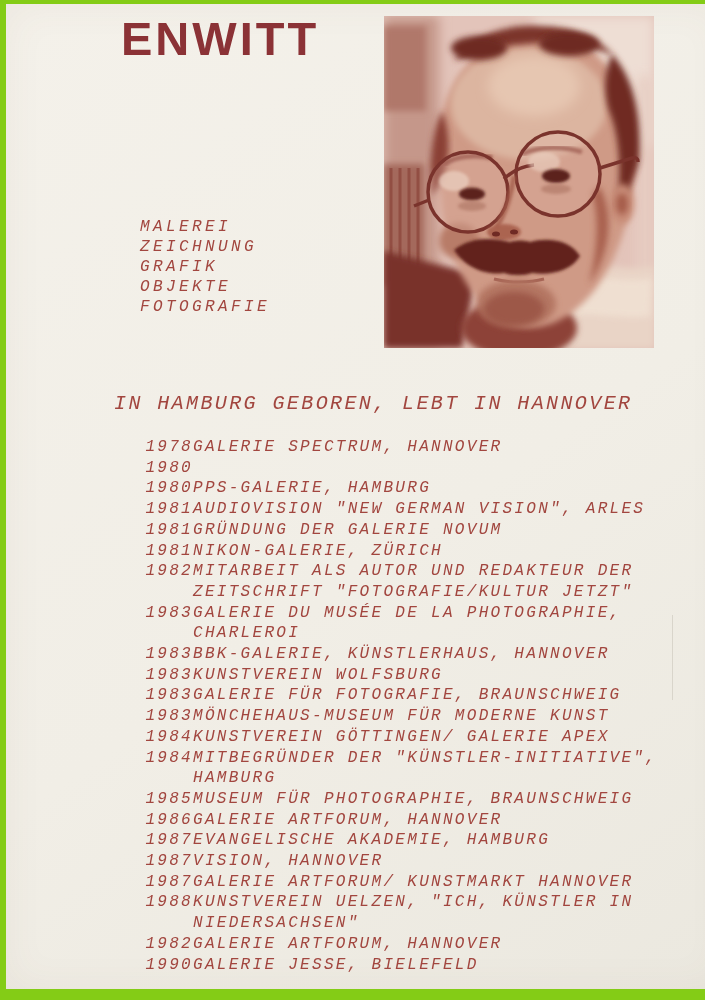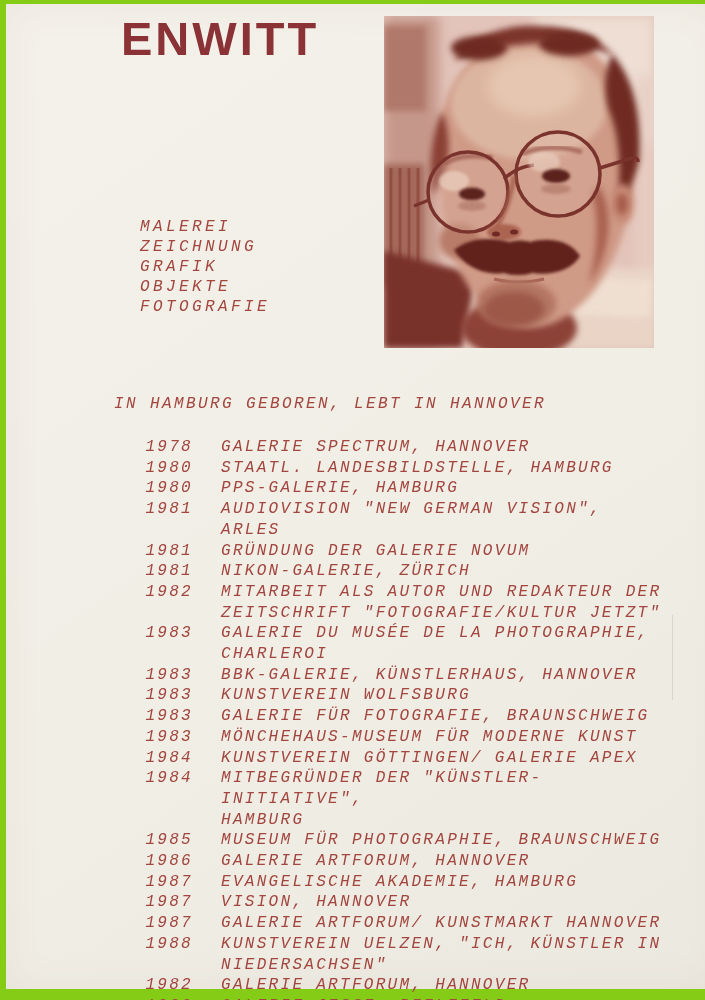--- a/index.html
+++ b/index.html
@@ -13,27 +13,27 @@
   .title{position:absolute;left:121px;top:15px;margin:0;
          font-family:"Liberation Sans",sans-serif;font-weight:bold;
          font-size:47px;line-height:1.0;letter-spacing:3px;color:#8b3236;}
 
   .photo{position:absolute;left:384px;top:16px;width:270px;height:332px;overflow:hidden;}
   .photo svg{display:block;width:100%;height:100%;}
 
   .typed{font-style:italic;color:#a2463f;}
   .media-list{position:absolute;left:114px;top:217px;font-size:16px;line-height:20px;
               letter-spacing:3.4px;margin-left:26px;}
-  .bio-line{position:absolute;left:114px;top:394px;font-size:16px;line-height:20px;
+  .bio-line{position:absolute;left:114px;top:394px;font-size:20px;line-height:20px;
             letter-spacing:2.4px;}
   .exhibition-list{position:absolute;left:114px;top:437px;width:556px;
                    font-size:16px;line-height:20.7px;letter-spacing:2.3px;}
   .row{display:flex;align-items:flex-start;}
   .year{flex:0 0 79px;width:79px;text-align:right;}
-  .venue{white-space:pre-line;margin-left:28px;}
+  .venue{white-space:pre-line;}
 </style>
 </head>
 <body>
 
 <div class="scan">
   <div class="paper"></div>
   <div class="scratch"></div>
 
   <h1 class="title">ENWITT</h1>
 
@@ -126,21 +126,20 @@
 
   <div class="bio-line typed">IN HAMBURG GEBOREN, LEBT IN HANNOVER</div>
 
   <div class="exhibition-list typed">
       <div class="row">
         <span class="year">1978</span>
         <span class="venue">GALERIE SPECTRUM, HANNOVER</span>
       </div>
       <div class="row">
         <span class="year">1980</span>
-        <span class="venue">STAATL. LANDESBILDSTELLE, HAMBURG</span>
       </div>
       <div class="row">
         <span class="year">1980</span>
         <span class="venue">PPS-GALERIE, HAMBURG</span>
       </div>
       <div class="row">
         <span class="year">1981</span>
         <span class="venue">AUDIOVISION "NEW GERMAN VISION", ARLES</span>
       </div>
       <div class="row">

